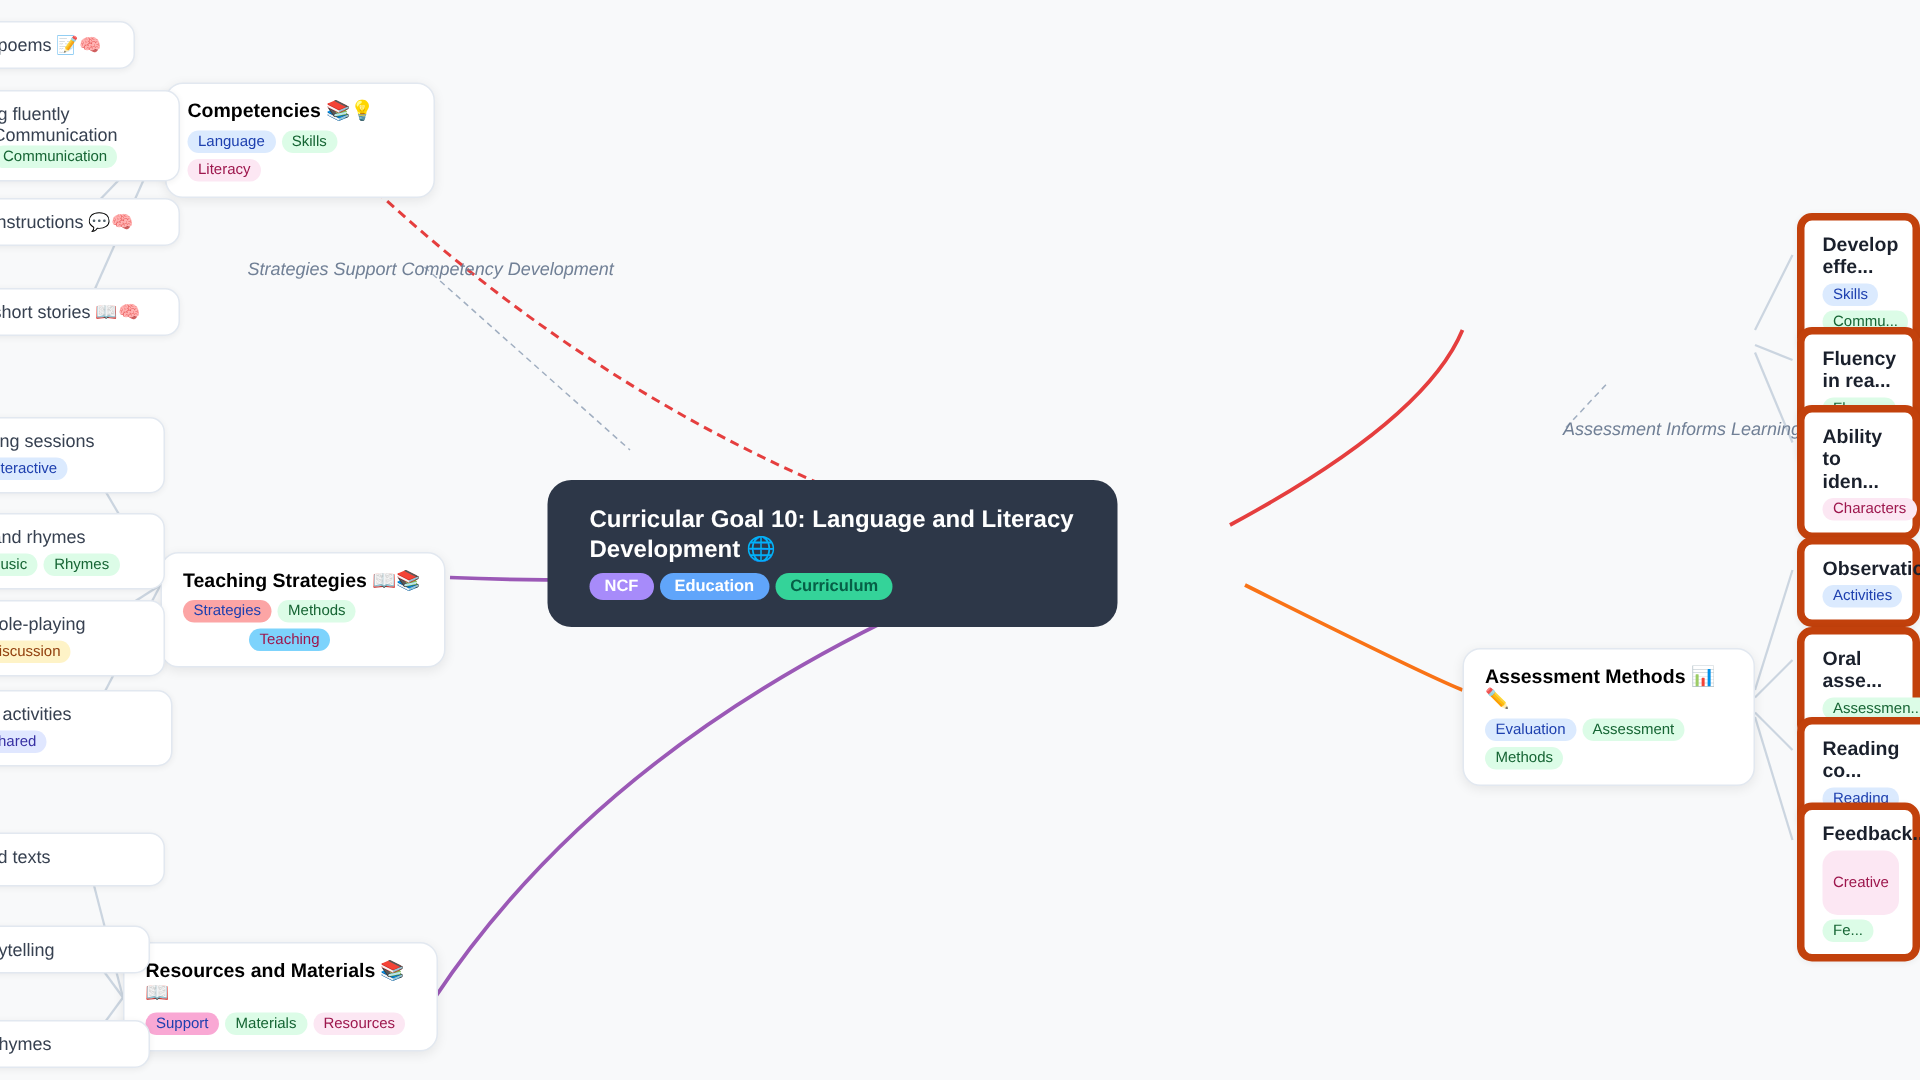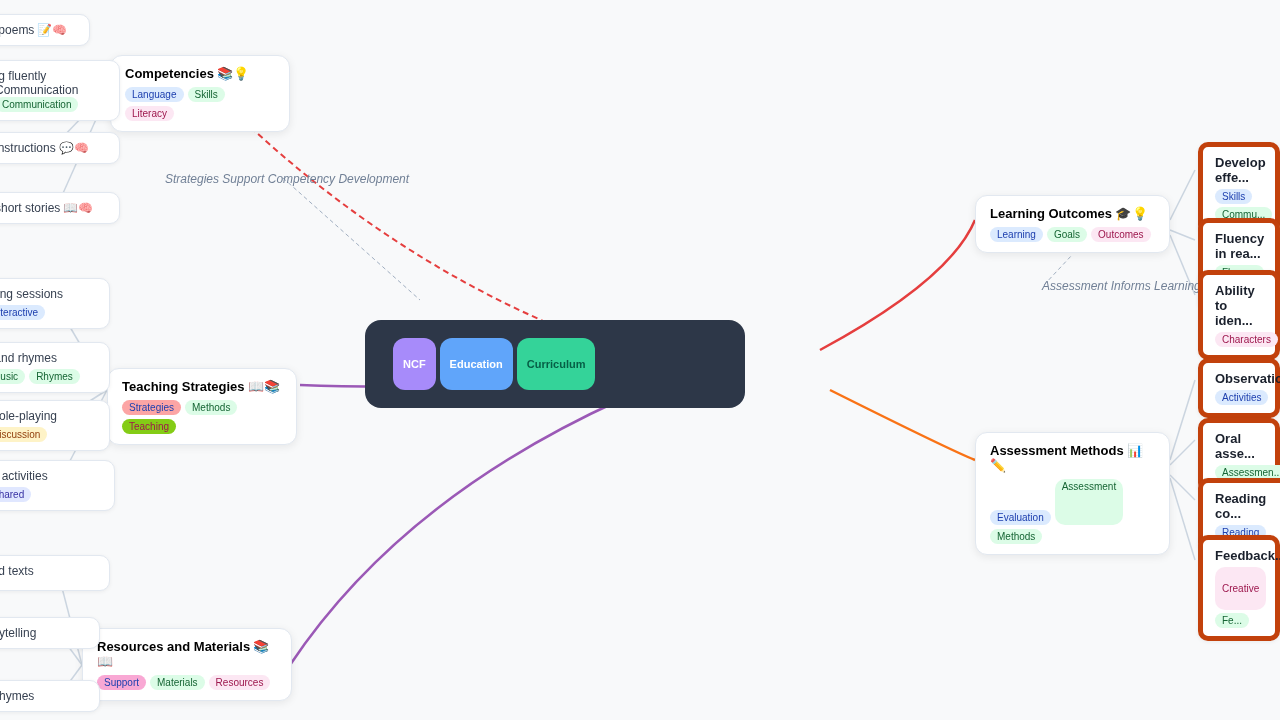--- a/index.html
+++ b/index.html
@@ -67,21 +67,21 @@
     }
 
     .center-node .node-title {
       font-size: 16px;
       font-weight: 700;
       color: white;
     }
 
     .center-tag {
       font-size: 11px;
-      padding: 20px 10px;
+      padding: 3px 10px;
       border-radius: 12px;
       font-weight: 600;
     }
 
     .tag-ncf { background: #a78bfa; color: white; }
     .tag-education { background: #60a5fa; color: white; }
     .tag-curriculum { background: #34d399; color: #065f46; }
 
     
     .node-competencies {
@@ -100,21 +100,21 @@
     .node-teaching {
       background: white;
       border: 1.5px solid #e2e8f0;
       box-shadow: 0 2px 8px rgba(0,0,0,0.08);
       width: 190px;
       left: 107px;
       top: 368px;
     }
     .tag-strategies { background: #fca5a5; color: #1e40af; }
     .tag-methods { background: #dcfce7; color: #166534; }
-    .tag-teaching { background: #84cc16; color: #9d174d; }
+    .tag-teaching { background: #7dd3fc; color: #9d174d; margin-left: 44px; }
 
     
     .node-resources {
       background: white;
       border: 1.5px solid #e2e8f0;
       box-shadow: 0 2px 8px rgba(0,0,0,0.08);
       width: 210px;
       left: 82px;
       top: 628px;
     }
@@ -137,21 +137,21 @@
 
     
     .node-assessment {
       background: white;
       border: 1.5px solid #e2e8f0;
       box-shadow: 0 2px 8px rgba(0,0,0,0.08);
       width: 195px;
       left: 975px;
       top: 432px;
     }
-    .tag-evaluation { background: #dbeafe; color: #1e40af; margin-top: 31px; }
+    .tag-evaluation { background: #dbeafe; color: #1e40af; }
     .tag-assessment { background: #dcfce7; color: #166534; }
 
     
     .right-item {
       position: absolute;
       background: white;
       border: 5px solid #c2410c;
       border-radius: 10px;
       padding: 8px 12px;
       box-shadow: 0 1px 4px rgba(0,0,0,0.06);
@@ -263,20 +263,21 @@
     <line x1="1170" y1="465" x2="1195" y2="440" stroke="#cbd5e0" stroke-width="1.5"></line>
     <line x1="1170" y1="475" x2="1195" y2="500" stroke="#cbd5e0" stroke-width="1.5"></line>
     <line x1="1170" y1="478" x2="1195" y2="560" stroke="#cbd5e0" stroke-width="1.5"></line>
 
     <line x1="283" y1="178" x2="420" y2="300" stroke="#a0aec0" stroke-width="1" stroke-dasharray="4,3"></line>
 
     <line x1="1044" y1="285" x2="1072" y2="255" stroke="#a0aec0" stroke-width="1" stroke-dasharray="4,3"></line>
   </svg>
 
   <div class="center-node" style="left:365px; top:320px;">
+    <div class="node-title">Curricular Goal 10: Language and Literacy Development 🌐</div>
     <div class="tags">
       <span class="center-tag tag-ncf">NCF</span>
       <span class="center-tag tag-education">Education</span>
       <span class="center-tag tag-curriculum">Curriculum</span>
     </div>
   </div>
 
   <div class="node node-competencies">
     <div class="node-title">Competencies 📚💡</div>
     <div class="tags">
@@ -297,28 +298,20 @@
 
   <div class="node node-resources">
     <div class="node-title">Resources and Materials 📚📖</div>
     <div class="tags">
       <span class="tag tag-support">Support</span>
       <span class="tag tag-materials">Materials</span>
       <span class="tag tag-resources">Resources</span>
     </div>
   </div>
 
-  <div class="node node-learning">
-    <div class="node-title">Learning Outcomes 🎓💡</div>
-    <div class="tags">
-      <span class="tag tag-learning">Learning</span>
-      <span class="tag tag-goals">Goals</span>
-      <span class="tag tag-outcomes">Outcomes</span>
-    </div>
-  </div>
 
   <div class="node node-assessment">
     <div class="node-title">Assessment Methods 📊✏️</div>
     <div class="tags">
       <span class="tag tag-evaluation">Evaluation</span>
       <span class="tag tag-assessment">Assessment</span>
       <span class="tag tag-methods">Methods</span>
     </div>
   </div>
 

